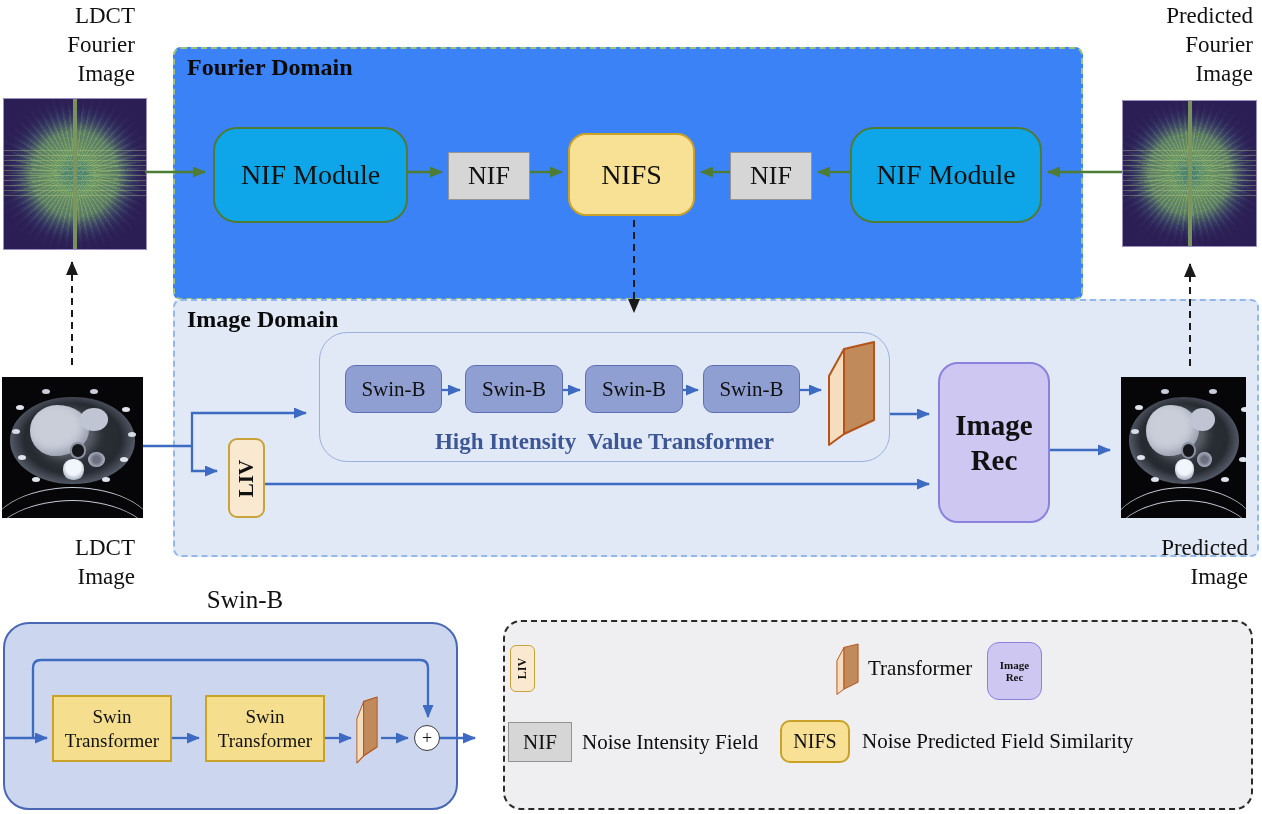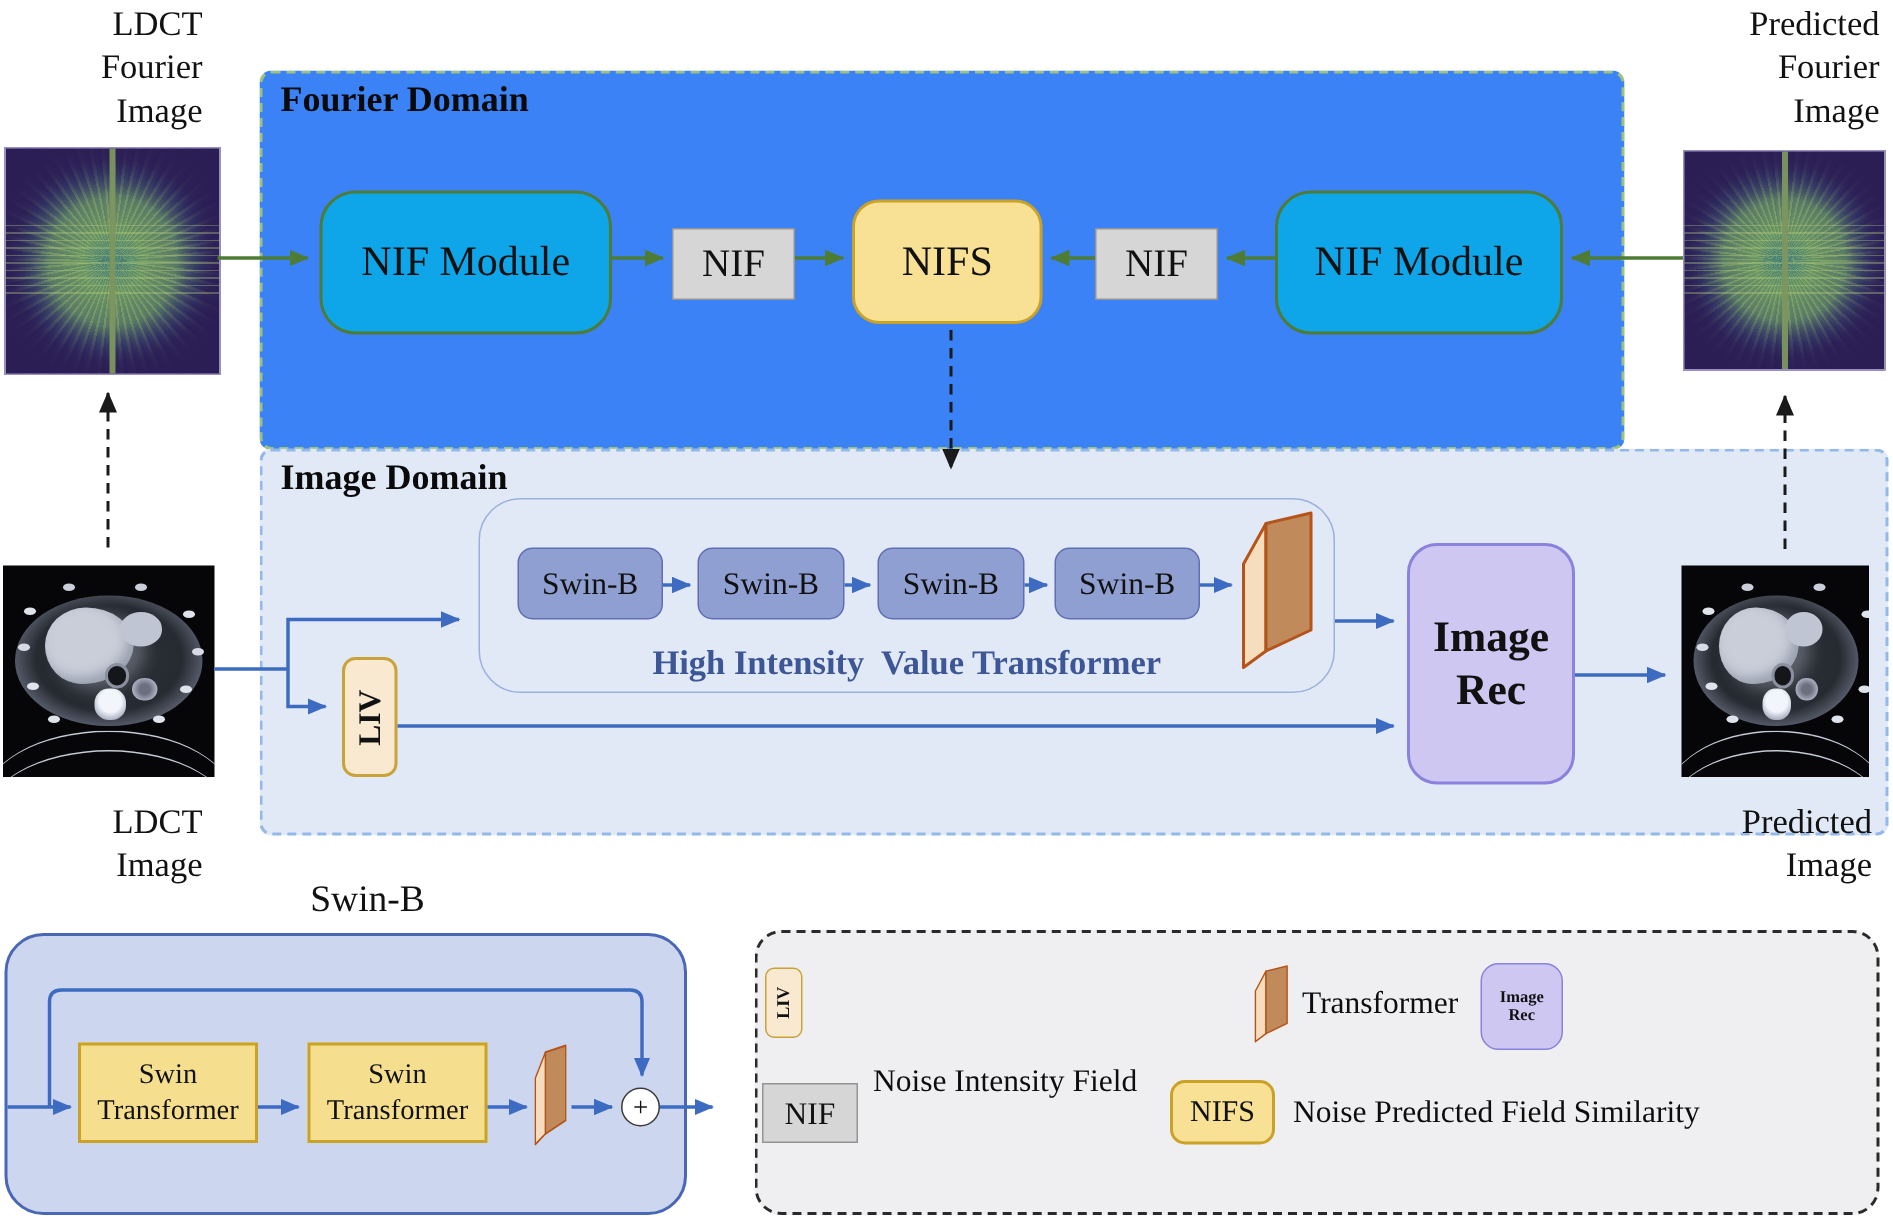--- a/index.html
+++ b/index.html
@@ -174,21 +174,21 @@
   <div class="abs ctr leg-label" style="left:868px;top:645px;height:47px;">Transformer</div>
 
   <div class="abs ctr box-rec two-line" style="left:987px;top:642px;width:55px;height:58px;border-width:1.5px;border-radius:12px;font-size:11px;line-height:12px;">
     <div>
       <span>Image</span>
       <span>Rec</span>
     </div>
   </div>
 
   <div class="abs ctr box-gray" style="left:508px;top:722px;width:64px;height:40px;font-size:21px;">NIF</div>
-  <div class="abs ctr leg-label" style="left:582px;top:700px;height:40px;">Noise Intensity Field</div>
+  <div class="abs ctr leg-label" style="left:582px;top:722px;height:40px;">Noise Intensity Field</div>
 
   <div class="abs ctr box-yellow" style="left:780px;top:720px;width:70px;height:43px;font-size:20px;border-radius:10px;">NIFS</div>
   <div class="abs ctr leg-label" style="left:862px;top:720px;height:43px;">Noise Predicted Field Similarity</div>
 
   <svg class="overlay" width="1262" height="814" viewBox="0 0 1262 814">
     <defs>
       <marker id="ah-g" markerUnits="userSpaceOnUse" markerWidth="13" markerHeight="11" refX="12" refY="5.5" orient="auto">
         <polygon points="0,0 13,5.5 0,11" fill="#4e7c34"></polygon>
       </marker>
       <marker id="ah-b" markerUnits="userSpaceOnUse" markerWidth="13" markerHeight="11" refX="12" refY="5.5" orient="auto">

